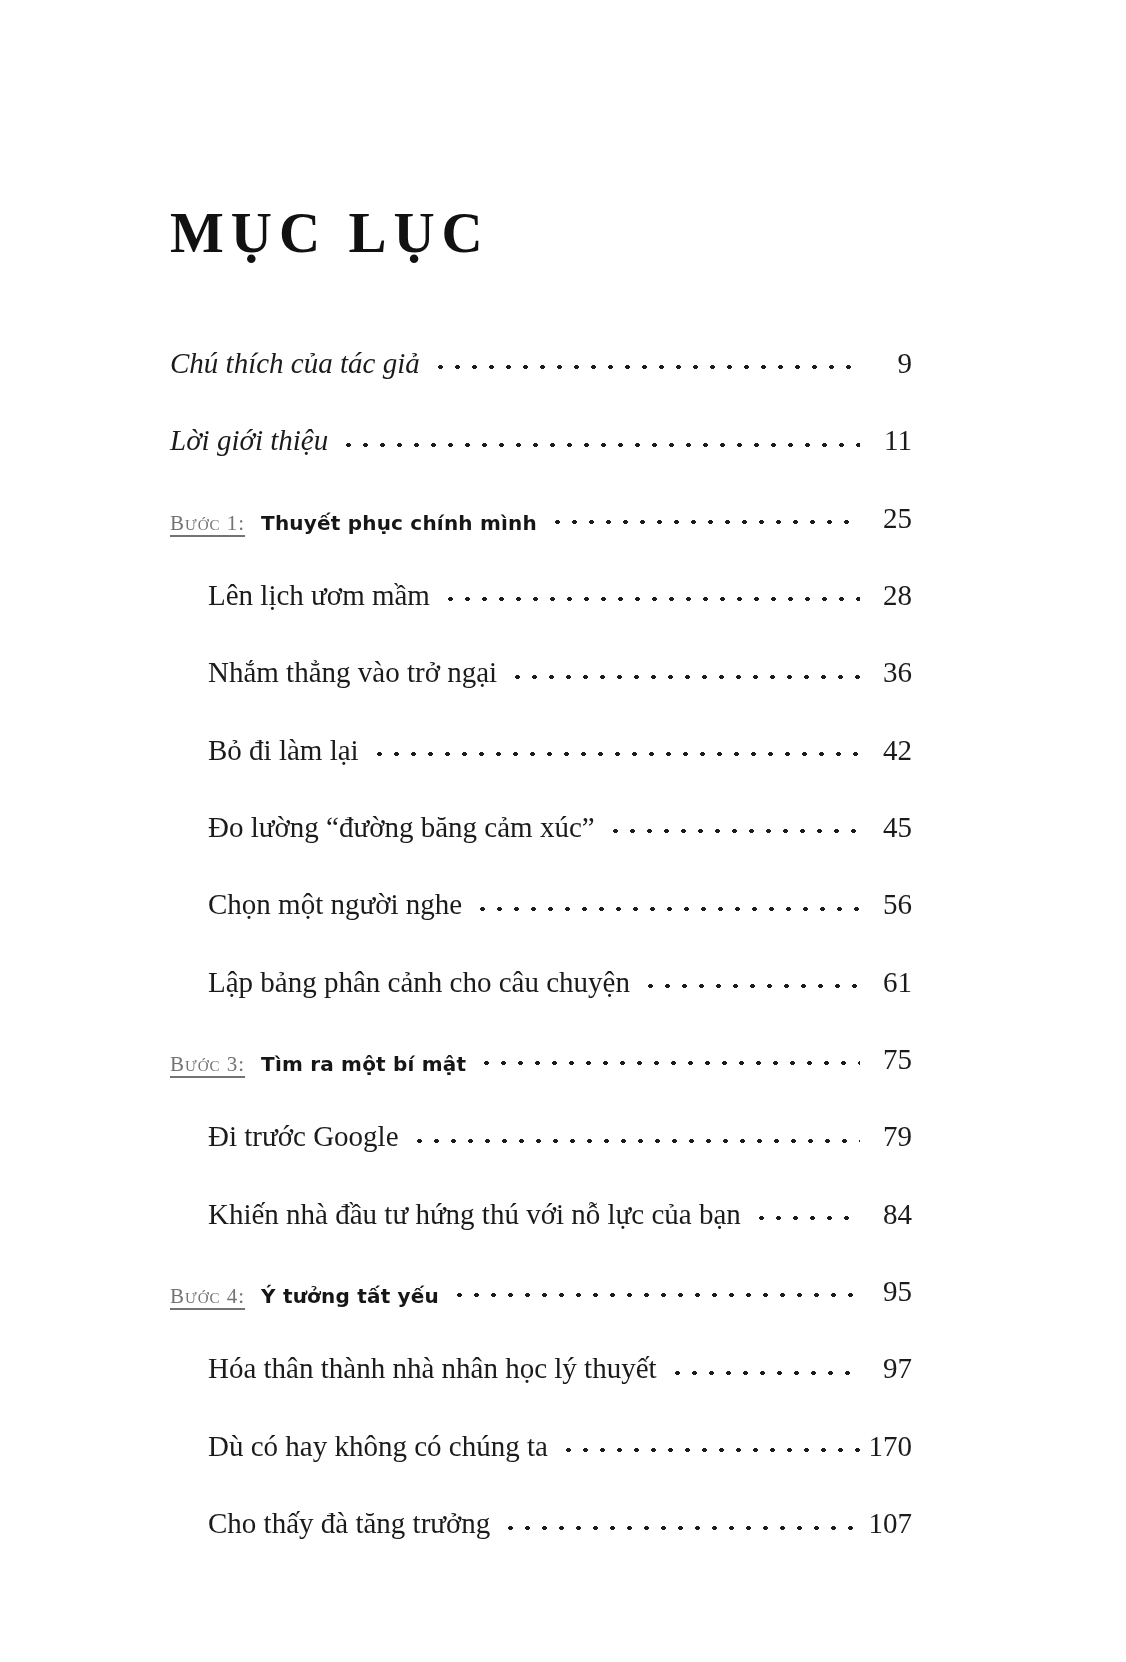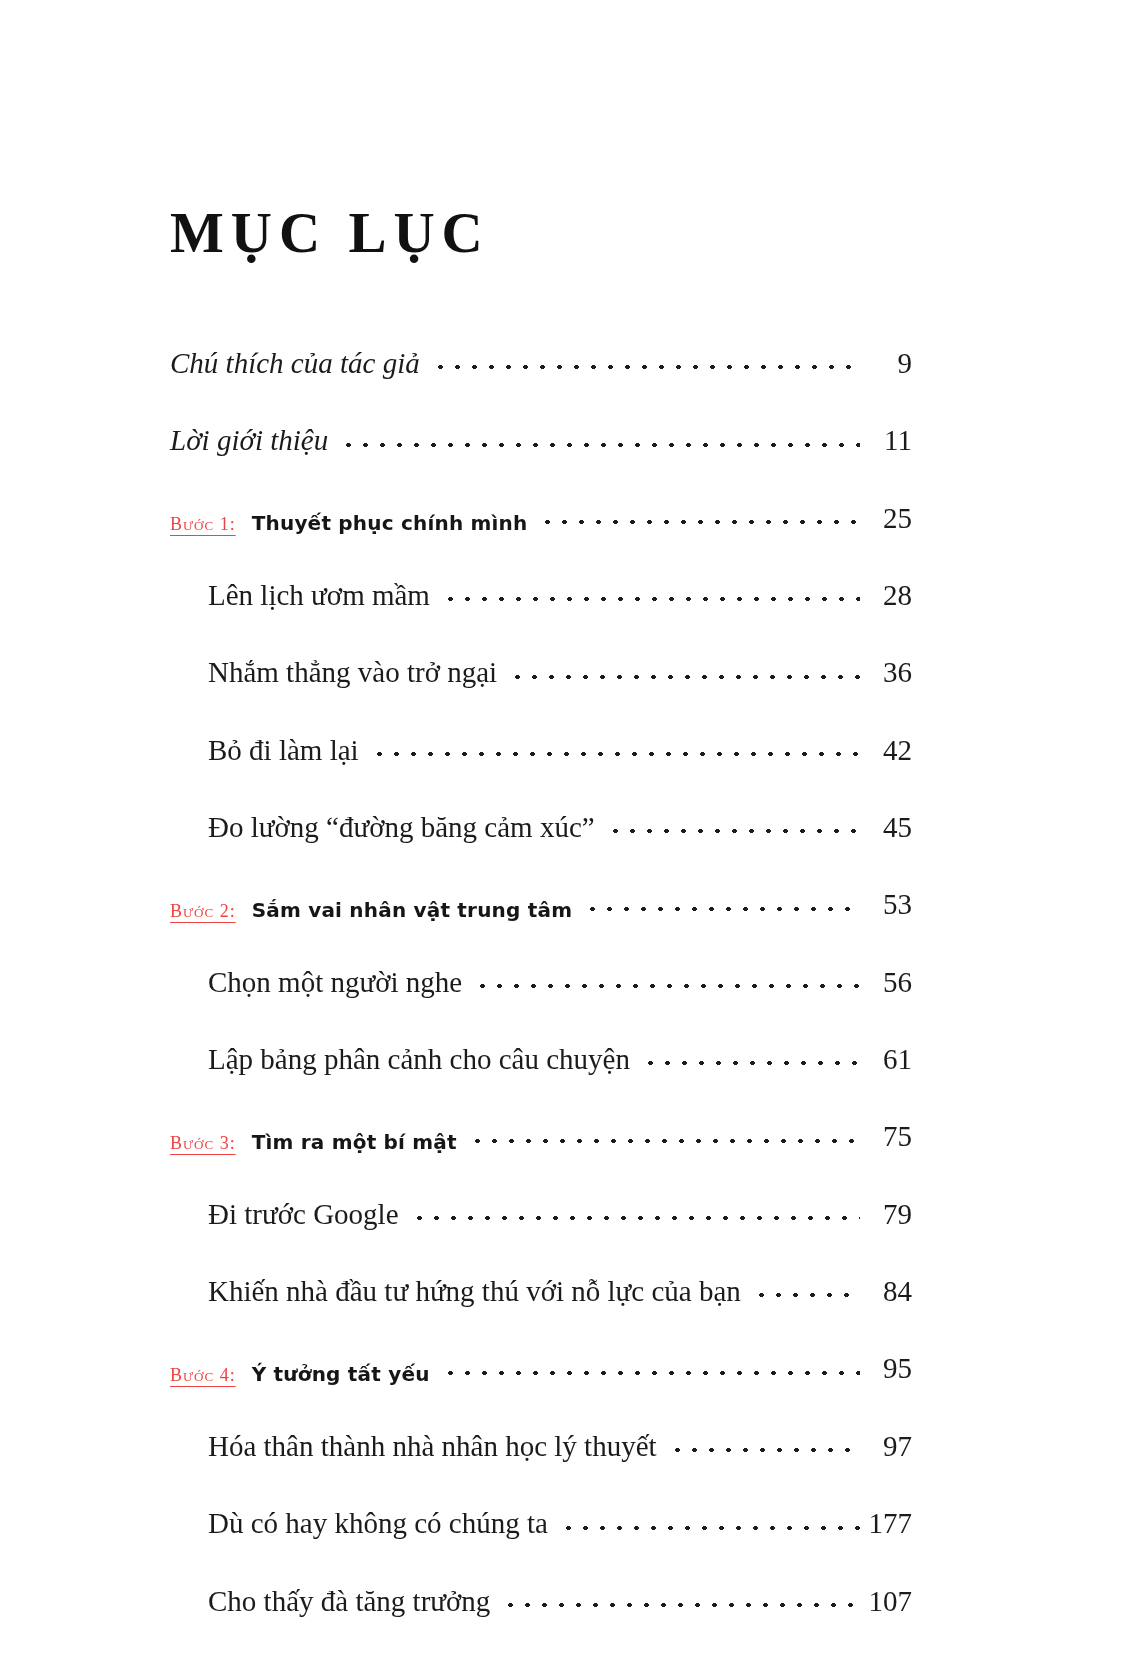--- a/index.html
+++ b/index.html
@@ -35,25 +35,25 @@
     margin-bottom: 19px;
     margin-top: 44px;
   }
   .row.fm .label { font-style: italic; }
   .section { margin-top: 28px; }
   .row.sub { padding-left: 38px; }
   .step {
     font-variant: small-caps;
     text-decoration: underline;
     text-underline-offset: 5px;
-    font-size: 18px;
+    font-size: 21px;
     letter-spacing: 1px;
     margin-right: 16px;
     white-space: nowrap;
-    color: #ef4444;
+    color: #737373;
   }
   .label { white-space: nowrap; }
   .chapter-title {
     font-family: "DejaVu Sans", sans-serif;
     font-weight: 700;
     font-size: 20px;
     letter-spacing: 0.2px;
     color: #161616;
   }
   .leader {
@@ -112,26 +112,20 @@
           <span class="leader"></span>
           <span class="page-num">42</span>
         </div>
         <div class="row sub">
           <span class="label">Đo lường “đường băng cảm xúc”</span>
           <span class="leader"></span>
           <span class="page-num">45</span>
         </div>
       </div>
       <div class="section">
-        <div class="row chapter">
-          <span class="step">Bước 2:</span>
-          <span class="label chapter-title">Sắm vai nhân vật trung tâm</span>
-          <span class="leader"></span>
-          <span class="page-num">53</span>
-        </div>
         <div class="row sub">
           <span class="label">Chọn một người nghe</span>
           <span class="leader"></span>
           <span class="page-num">56</span>
         </div>
         <div class="row sub">
           <span class="label">Lập bảng phân cảnh cho câu chuyện</span>
           <span class="leader"></span>
           <span class="page-num">61</span>
         </div>
@@ -162,21 +156,21 @@
           <span class="page-num">95</span>
         </div>
         <div class="row sub">
           <span class="label">Hóa thân thành nhà nhân học lý thuyết</span>
           <span class="leader"></span>
           <span class="page-num">97</span>
         </div>
         <div class="row sub">
           <span class="label">Dù có hay không có chúng ta</span>
           <span class="leader"></span>
-          <span class="page-num">177</span>
+          <span class="page-num">170</span>
         </div>
         <div class="row sub">
           <span class="label">Cho thấy đà tăng trưởng</span>
           <span class="leader"></span>
           <span class="page-num">107</span>
         </div>
       </div>
     </div>
 </main>
 

